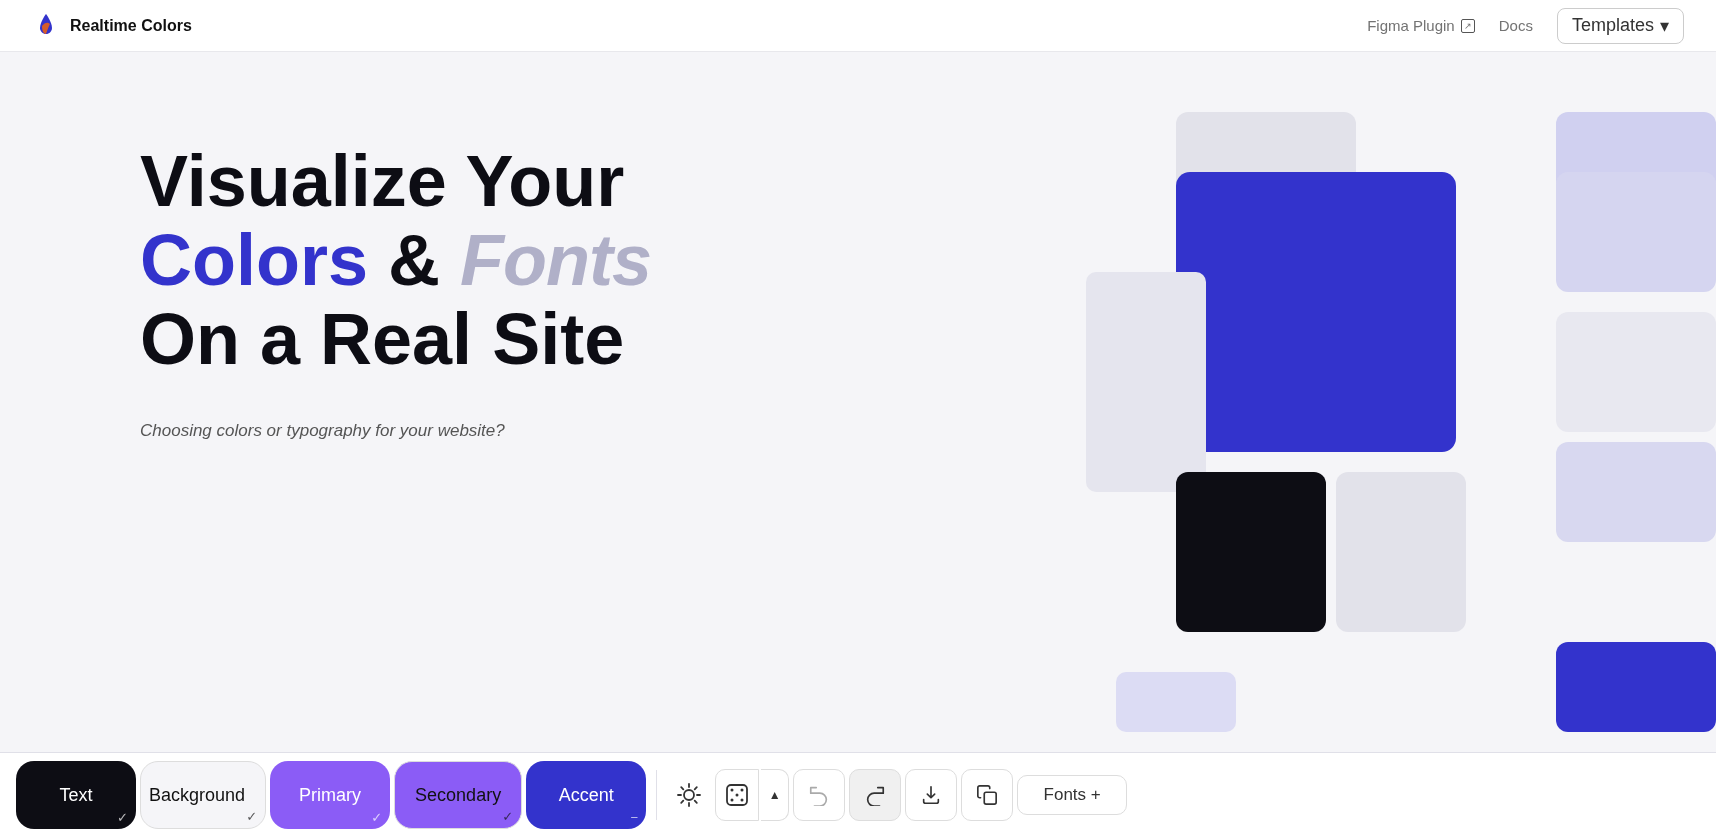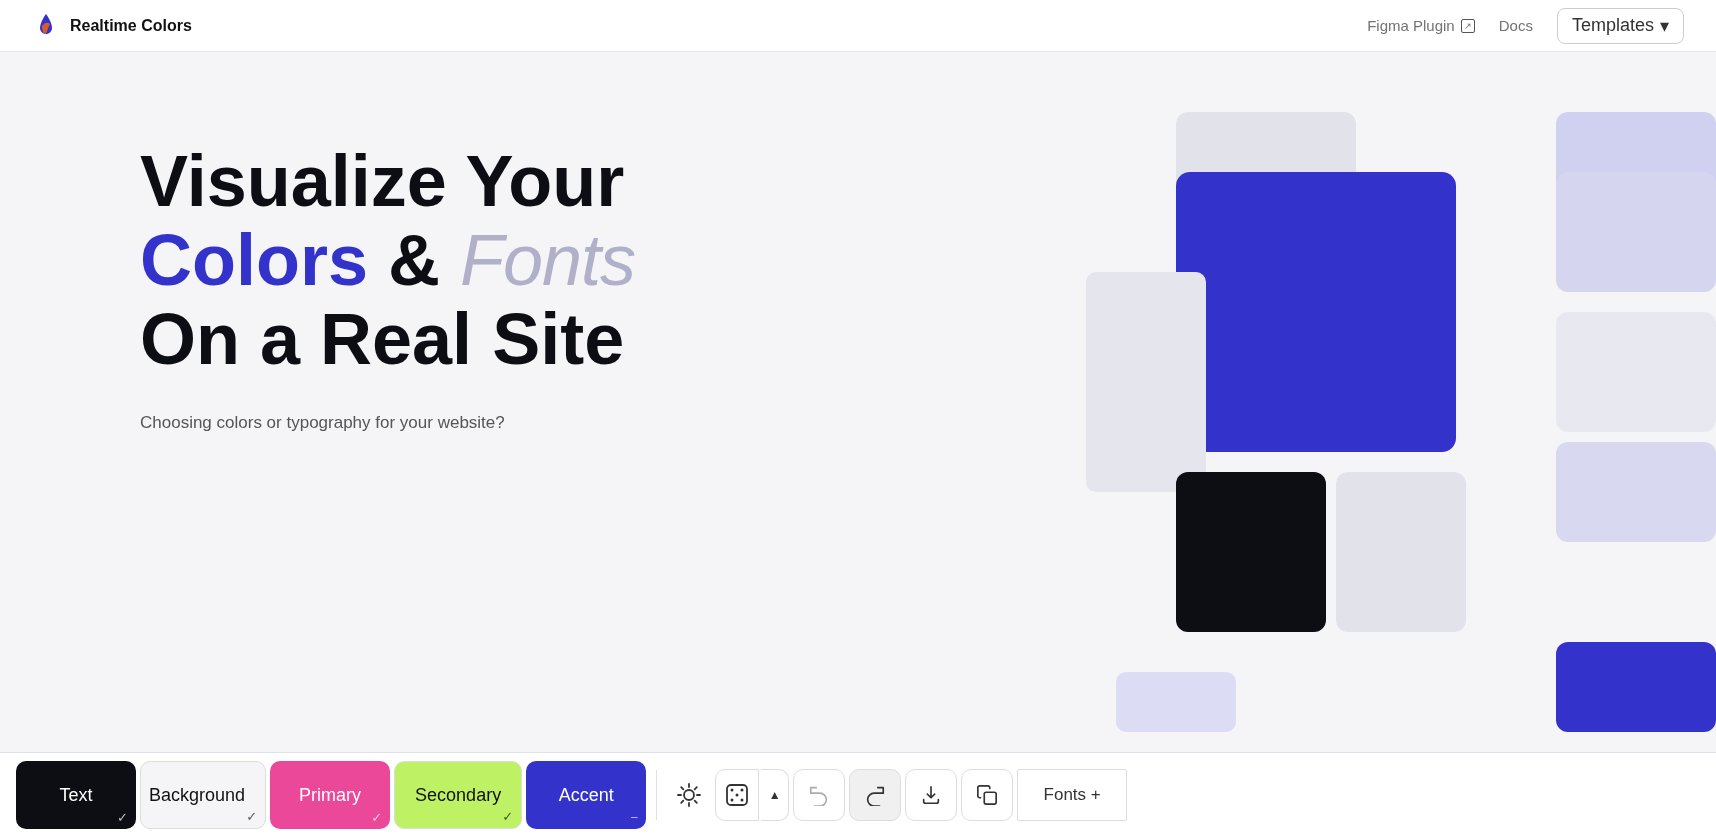--- a/index.html
+++ b/index.html
@@ -93,29 +93,30 @@
       font-weight: 800;
       line-height: 1.1;
       color: #0d0d14;
       margin-bottom: 24px;
     }
     .hero-title .colored {
       color: #3333cc;
     }
     .hero-title .fonts-italic {
       font-style: italic;
-      font-weight: 400;
+      font-weight: 700;
       color: #b0b0c8;
       letter-spacing: -1px;
     }
     .hero-subtitle {
       font-size: 17px;
       color: #555;
       line-height: 1.8;
-      margin-top: 28px;
+      margin-top: 36px;
+      font-style: italic;
     }
 
     
     .color-blocks {
       position: absolute;
       right: 0;
       top: 60px;
       width: 600px;
       height: 620px;
     }
@@ -152,39 +153,39 @@
       z-index: 100;
     }
 
     .color-btn {
       display: flex;
       flex-direction: column;
       align-items: center;
       justify-content: center;
       min-width: 120px;
       height: 68px;
-      border-radius: 10px;
+      border-radius: 18px;
       border: none;
       cursor: pointer;
       font-size: 18px;
       font-weight: 500;
       position: relative;
       padding: 0 20px;
     }
     .color-btn .check-icon {
       position: absolute;
       bottom: 4px;
       right: 8px;
       font-size: 13px;
       opacity: 0.7;
     }
     .btn-text { background: #0d0d14; color: #ffffff; }
     .btn-background { background: #f5f5f8; color: #111; border: 1.5px solid #ddd; padding-left: 8px; }
-    .btn-primary { background: #ec4899; color: #ffffff; }
-    .btn-secondary { background: #bef264; color: #111; border: 1.5px solid #ddd; }
+    .btn-primary { background: #8b5cf6; color: #ffffff; }
+    .btn-secondary { background: #8b5cf6; color: #111; border: 1.5px solid #ddd; }
     .btn-accent { background: #3333cc; color: #ffffff; }
 
     .toolbar-divider {
       width: 1px;
       height: 50px;
       background: #e0e0e8;
       margin: 0 6px;
     }
 
     .toolbar-icon-btn {
@@ -252,23 +253,23 @@
       border-radius: 0 10px 10px 0;
       background: #fff;
       cursor: pointer;
       font-size: 12px;
     }
 
     .fonts-btn {
       display: flex;
       align-items: center;
       justify-content: center;
-      height: 52px;
+      height: 40px;
       min-width: 110px;
-      border-radius: 2px;
+      border-radius: 10px;
       border: 1.5px solid #ddd;
       background: #fff;
       cursor: pointer;
       font-size: 17px;
       font-weight: 500;
       color: #333;
       gap: 6px;
       padding: 0 16px;
     }
   </style>

